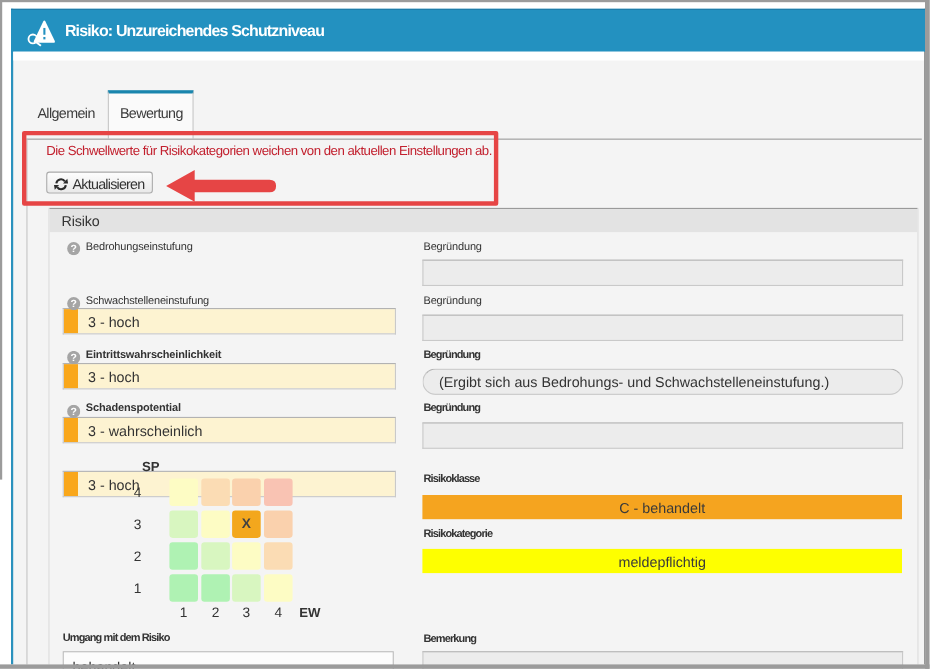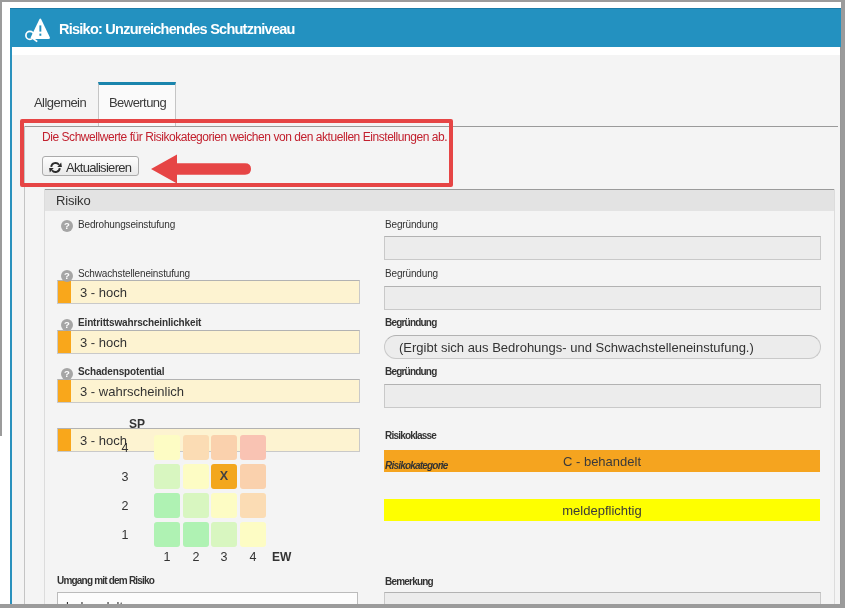--- a/index.html
+++ b/index.html
@@ -132,21 +132,21 @@
  <div class="cell" style="left:211px;top:522px;background:#d8f6c0;"></div>
  <div class="cell" style="left:240px;top:522px;background:#fdfcc4;"></div>
  <div class="num" style="left:154px;top:550px;width:26px;text-align:center;">1</div>
  <div class="num" style="left:183px;top:550px;width:26px;text-align:center;">2</div>
  <div class="num" style="left:211px;top:550px;width:26px;text-align:center;">3</div>
  <div class="num" style="left:240px;top:550px;width:26px;text-align:center;">4</div>
  <div class="num bold" style="left:272px;top:550px;font-size:12px;">EW</div>
 
  <div class="lbl bold tight" style="left:385px;top:430px;">Risikoklasse</div>
  <div class="barlbl" style="left:384px;top:450px;height:22px;background:#f5a41f;">C - behandelt</div>
- <div class="lbl bold tight" style="left:385px;top:460px;font-style:italic;">Risikokategorie</div>
+ <div class="lbl bold tight" style="left:385px;top:480px;">Risikokategorie</div>
  <div class="barlbl" style="left:384px;top:499px;height:22px;background:#feff00;">meldepflichtig</div>
 
  <div class="lbl bold tight" style="left:57px;top:575px;">Umgang mit dem Risiko</div>
  <div class="input" style="left:57px;top:592px;width:301px;height:20px;background:#fcfcfc;border-color:#bbb;padding:6px 0 0 8px;overflow:hidden;">behandelt</div>
  <div class="lbl bold tight" style="left:385px;top:576px;">Bemerkung</div>
  <div class="input gray" style="left:384px;top:592px;width:437px;height:20px;"></div>
 
  <div class="abs" style="left:0px;top:604px;width:845px;height:4px;background:#9b9b9b;"></div>
  <div class="abs" style="left:841px;top:0px;width:4px;height:608px;background:#9b9b9b;"></div>
 </div>

